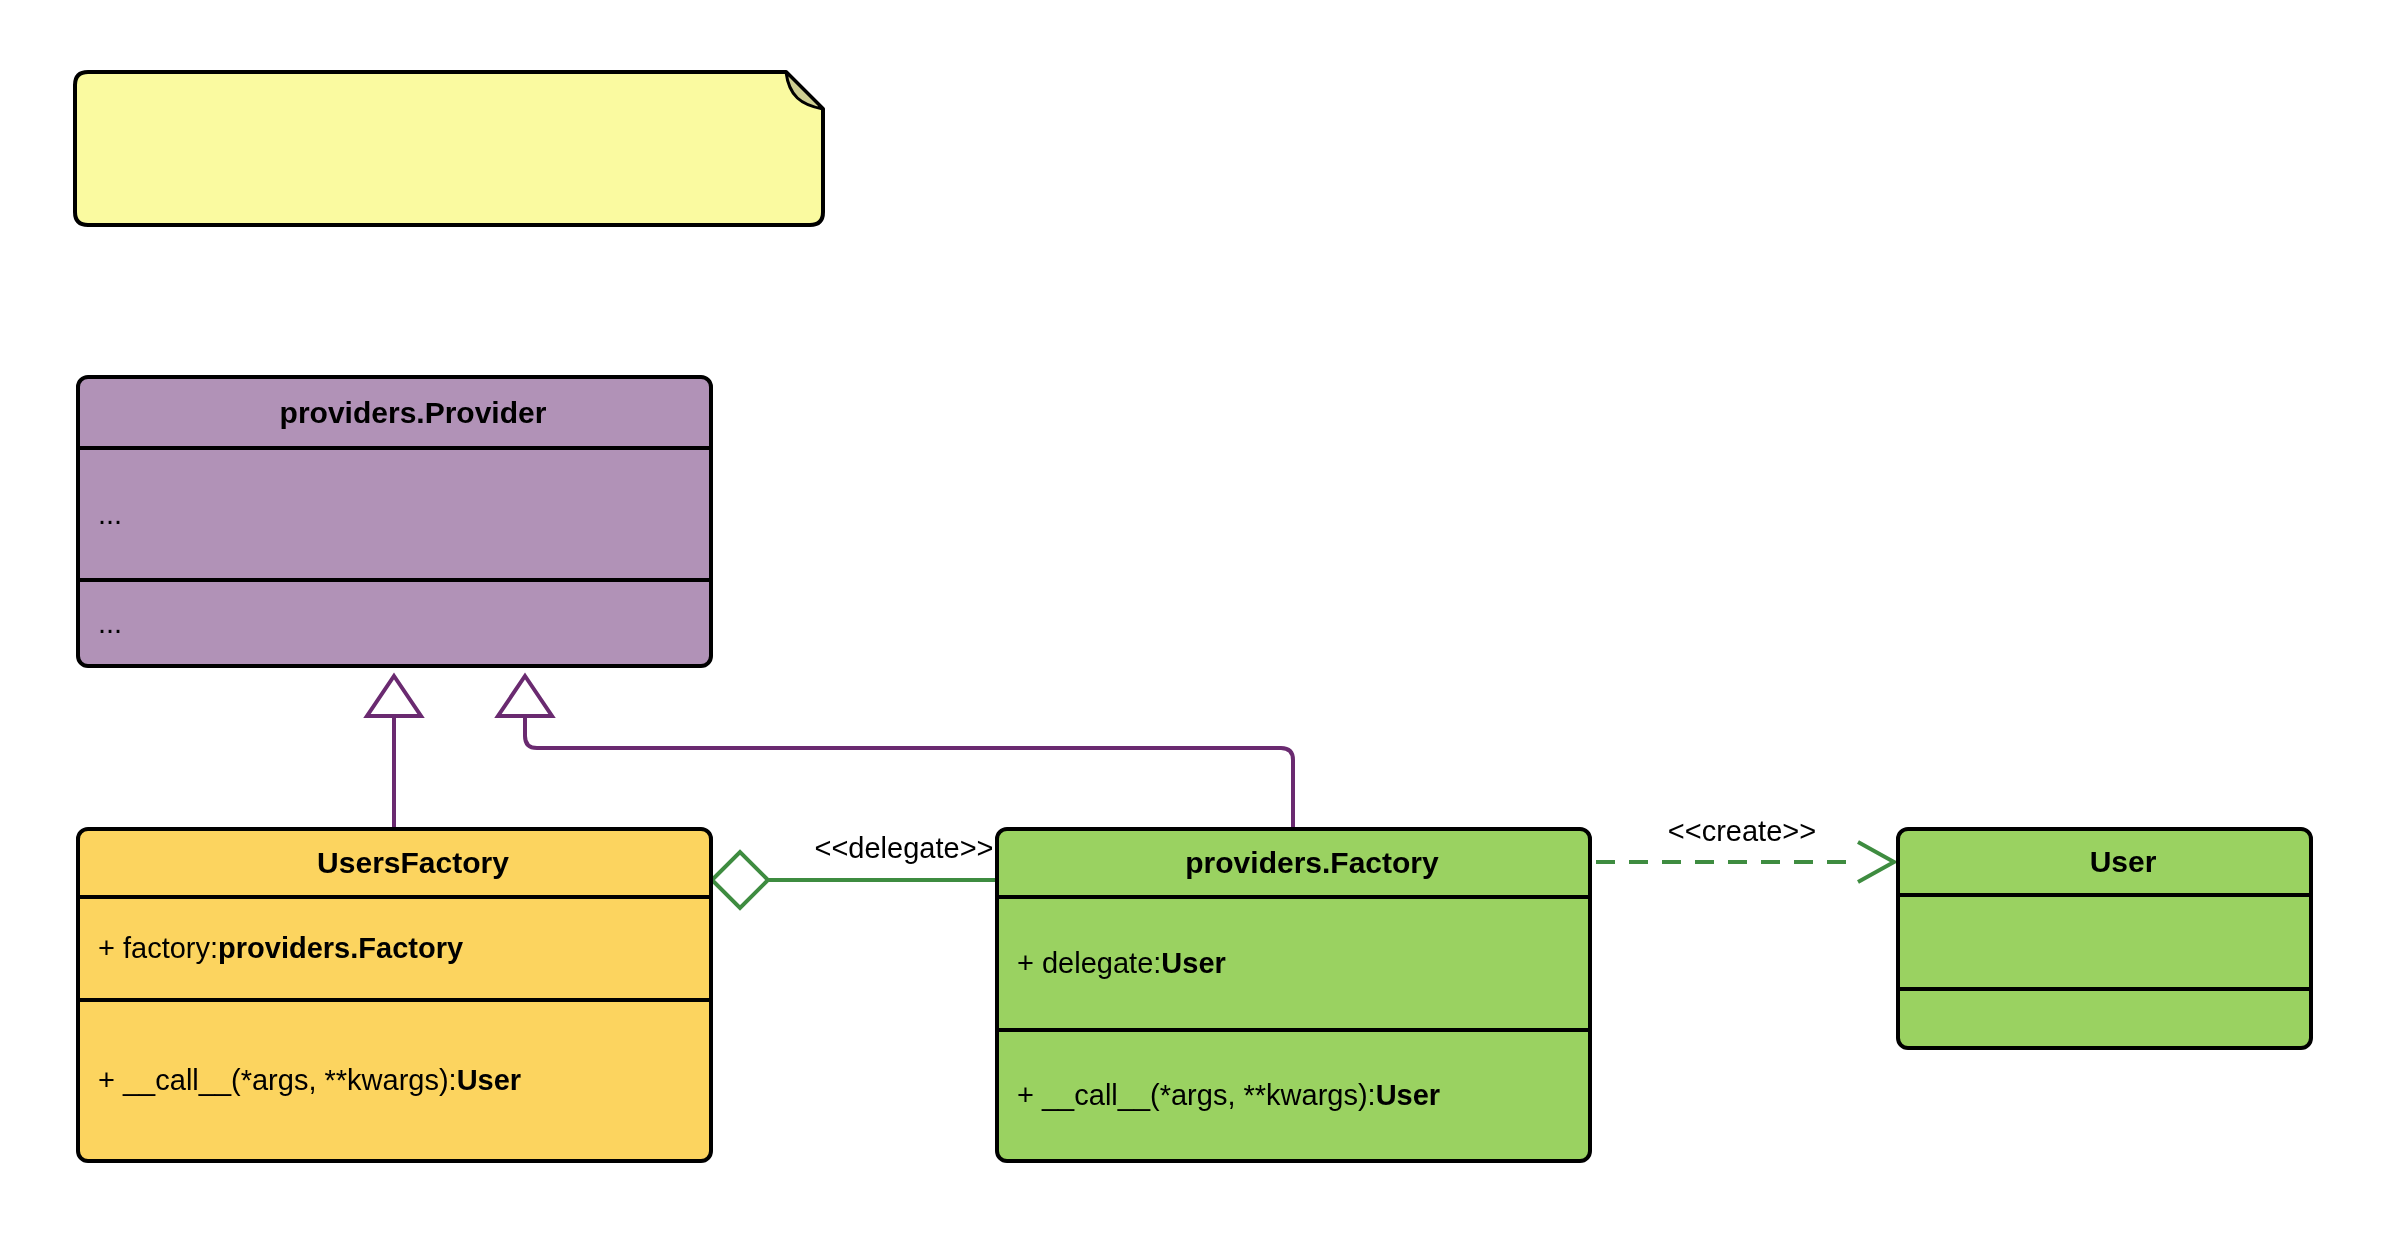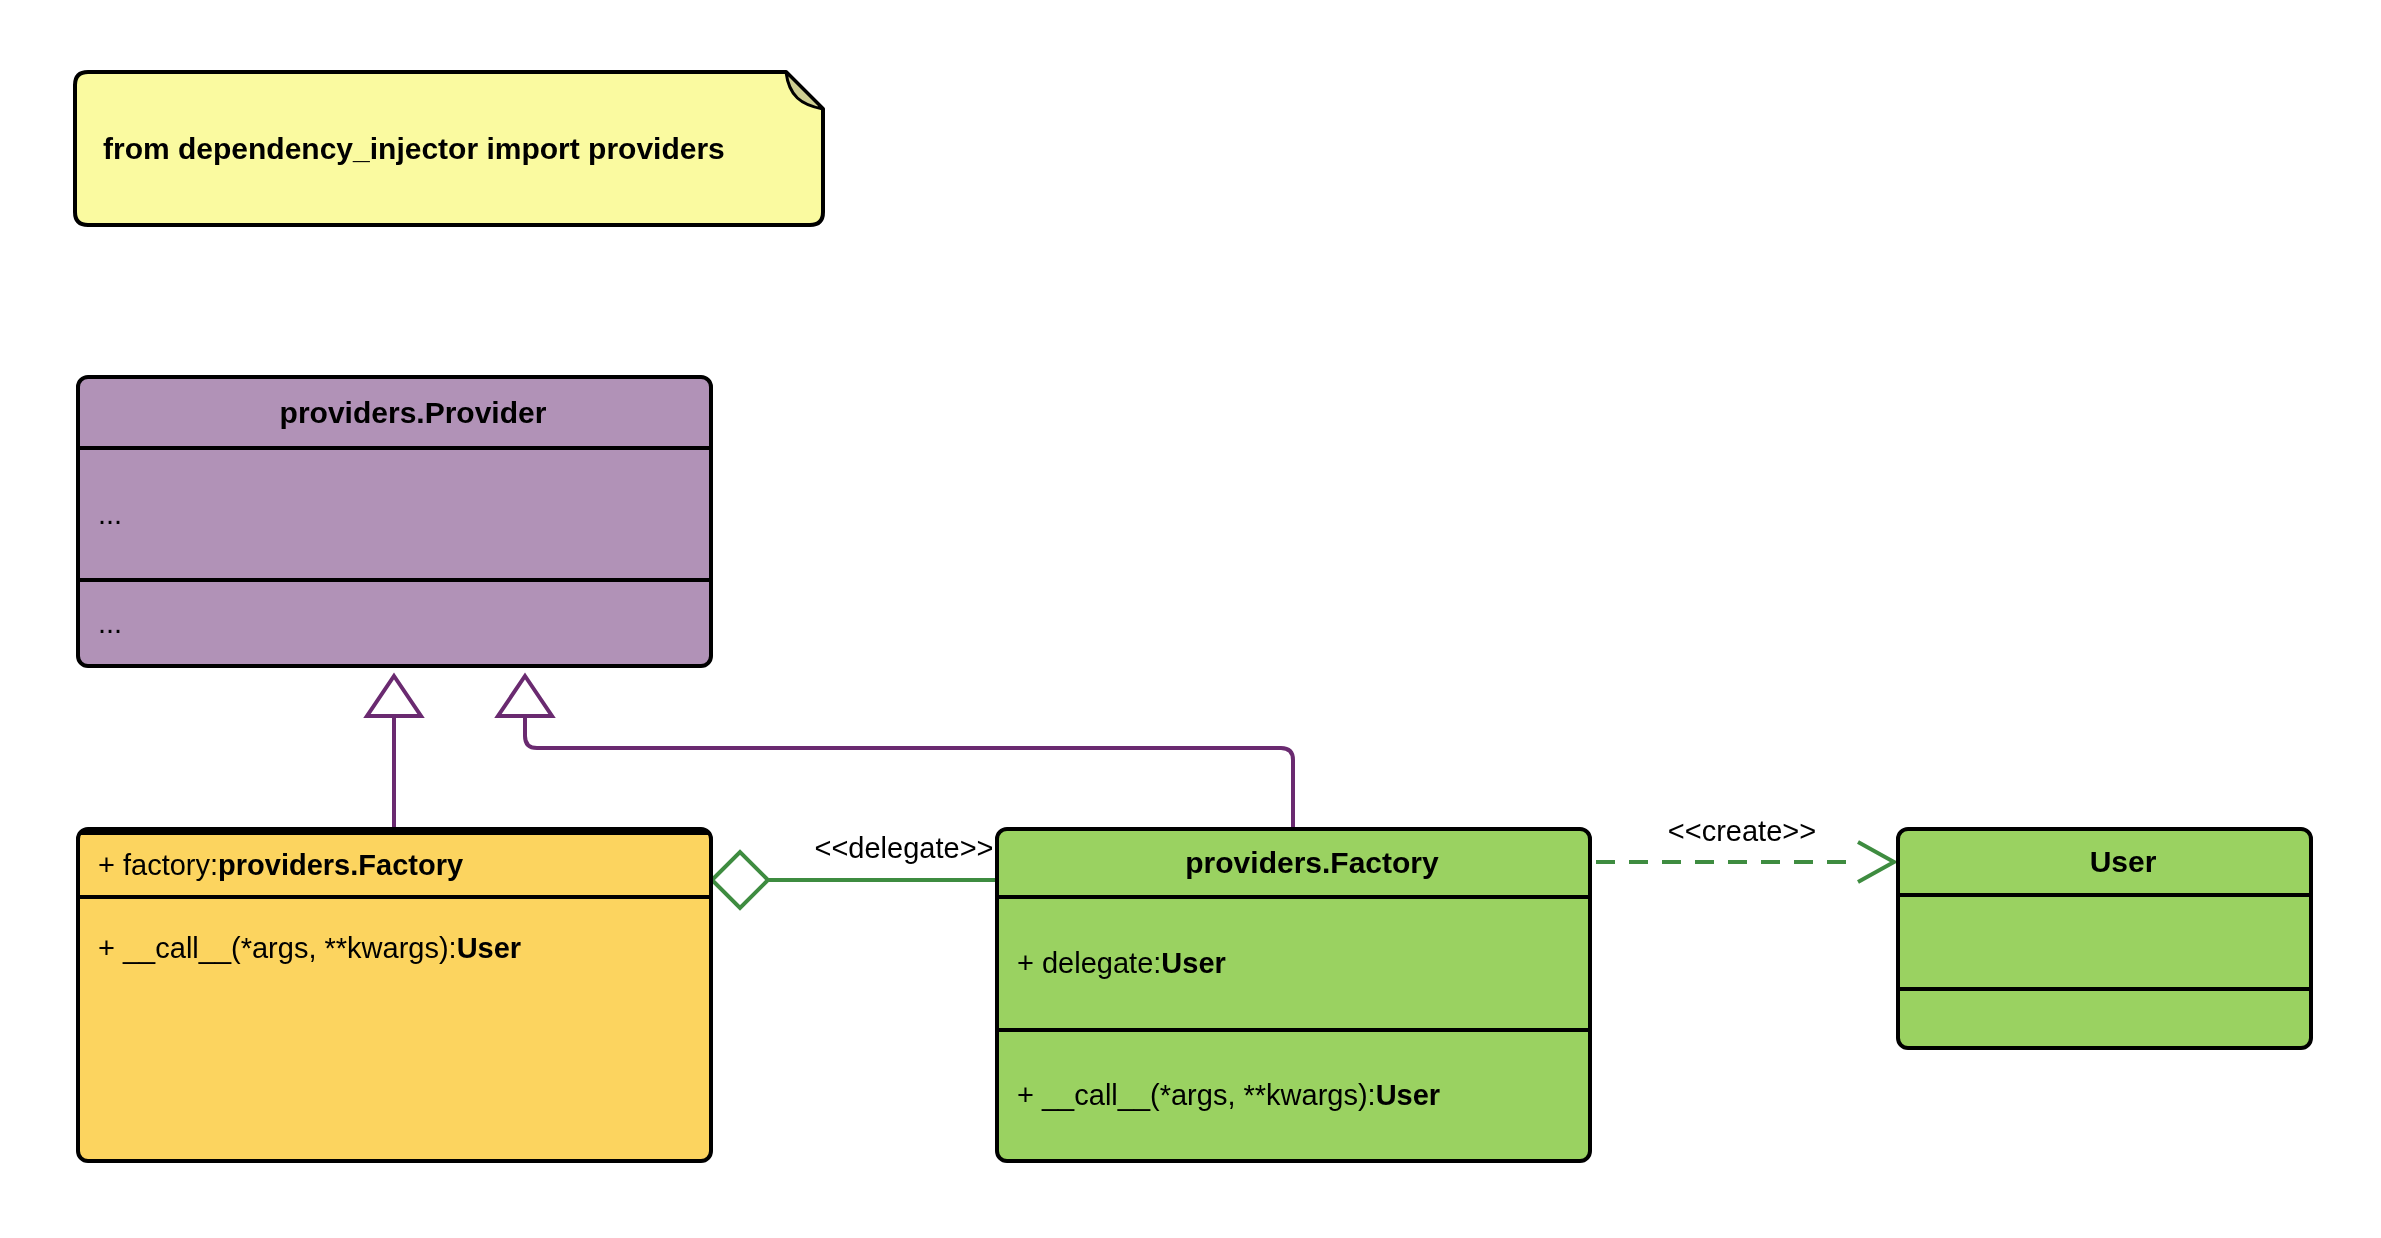--- a/index.html
+++ b/index.html
@@ -79,35 +79,33 @@
     <path class="inherit-line" d="M525,716 L525,736 Q525,748 537,748 L1281,748 Q1293,748 1293,760 L1293,827"></path>
     <polygon class="inherit-head" points="525,676 552,716 498,716"></polygon>
 
     <path class="rel-line" d="M768,880 L995,880"></path>
     <polygon class="rel-diamond" points="712,880 740,852 768,880 740,908"></polygon>
 
     <path class="rel-line rel-dashed" d="M1596,862 L1856,862"></path>
     <polyline class="rel-line" points="1858,842 1894,862 1858,882"></polyline>
   </svg>
 
-  <div class="note-text">
-    <span>from dependency_injector import providers</span>
-  </div>
 
   <div class="uml-class c-provider">
     <div class="title">providers.Provider</div>
     <div class="compartment">
       <span>...</span>
     </div>
     <div class="compartment">
       <span>...</span>
     </div>
   </div>
 
   <div class="uml-class c-users-factory">
+    <div class="title">UsersFactory</div>
     <div class="compartment">
       <span>+ factory: </span>
         <b>providers.Factory</b>
     </div>
     <div class="compartment">
       <span>+ __call__(*args, **kwargs): </span>
         <b>User</b>
     </div>
   </div>
 

